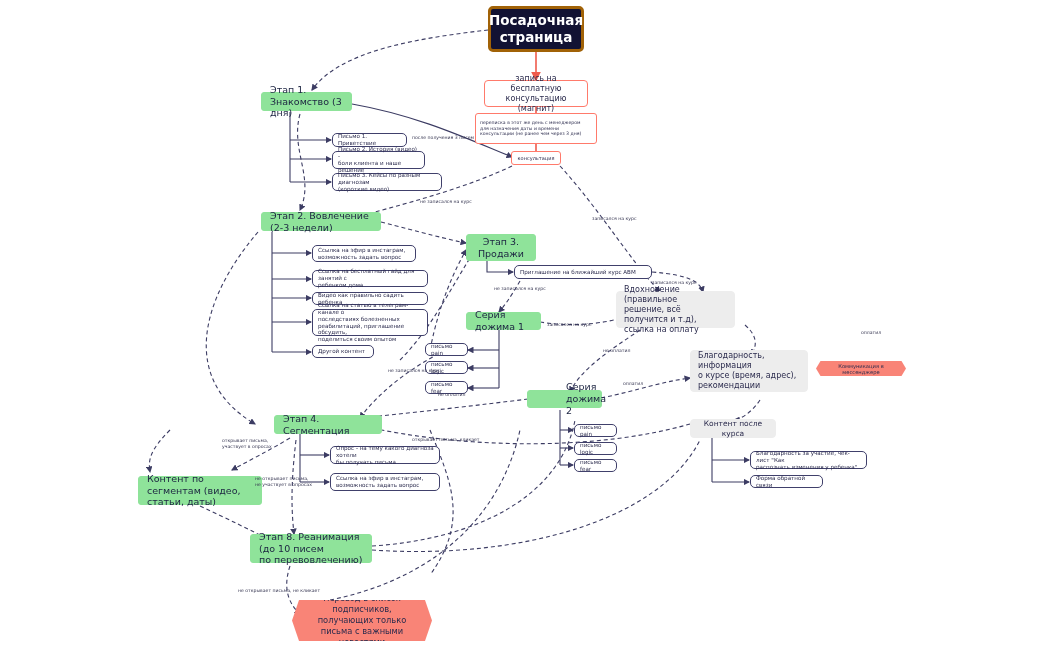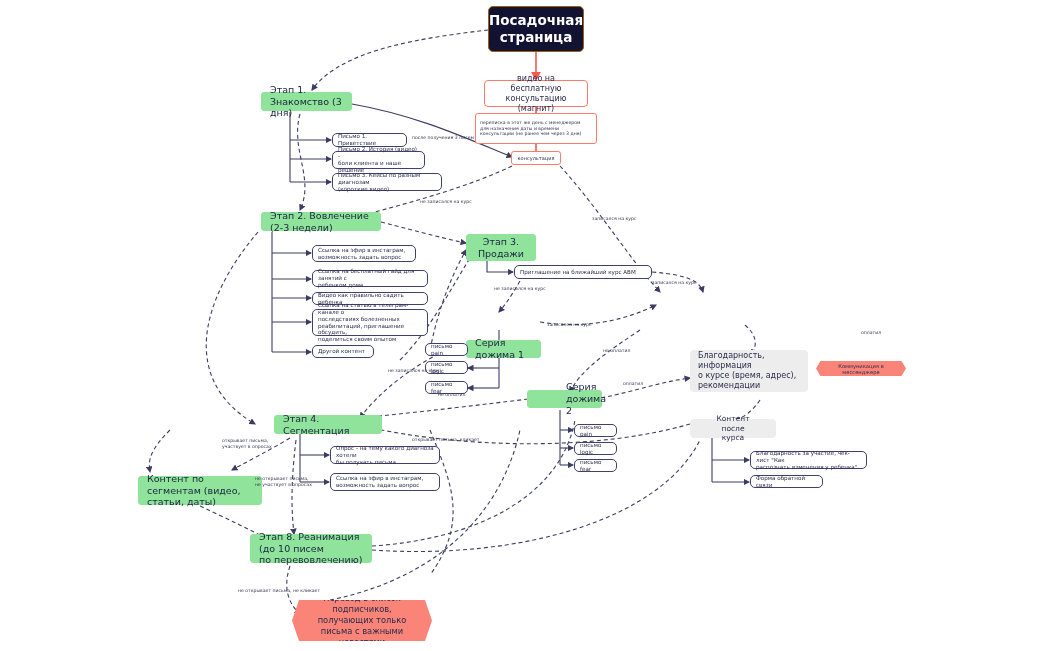--- a/index.html
+++ b/index.html
@@ -22,21 +22,21 @@
     box-sizing:border-box;
     display:flex;
     align-items:center;
     line-height:1.25;
     white-space:pre-line;
   }
   
   .n-root{
     background:#121233;
     color:#ffffff;
-    border:1px solid #a16207;
+    border:3px solid #a16207;
     border-radius:5px;
     font-size:13.5px;
     font-weight:bold;
     justify-content:center;
     text-align:center;
     padding:6px 24px;
   }
   .n-stage{
     background:#8fe39a;
     color:#1b2340;
@@ -88,21 +88,21 @@
     border-radius:4px;
     font-size:8px;
     padding:5px 7px;
   }
   .n-gray-sm{
     background:#ededed;
     color:#2b2b4d;
     border:1px solid #ededed;
     border-radius:4px;
     font-size:7.5px;
-    padding:5px 23px;
+    padding:5px 10px;
     justify-content:center;
     text-align:center;
   }
   .n-hex{
     position:absolute;
     display:flex;align-items:center;justify-content:center;
     text-align:center;
     background:#f98477;
     color:#2b2b4d;
     box-sizing:border-box;
@@ -224,21 +224,21 @@
       <path d="M200,506 C230,520 250,530 270,540" stroke-dasharray="4,3"></path>
 
       <path d="M330,600 C430,580 500,520 520,430" stroke-dasharray="4,3"></path>
       <path d="M430,430 C450,480 470,520 430,575" stroke-dasharray="4,3"></path>
     </g>
   </svg>
 
   <div class="node n-root" style="left:488px;top:6px;width:96px;height:46px;">Посадочная
 страница</div>
 
-  <div class="node n-red" style="left:484px;top:80px;width:104px;height:27px;">видео на бесплатную
+  <div class="node n-red" style="left:484px;top:80px;width:104px;height:27px;">запись на бесплатную
 консультацию (магнит)</div>
 
   <div class="node n-red-small" style="left:475px;top:113px;width:122px;height:31px;">переписка в этот же день с менеджером
 для назначения даты и времени
 консультации (не ранее чем через 3 дня)</div>
 
   <div class="node n-red-tiny" style="left:511px;top:151px;width:50px;height:14px;">консультация</div>
 
   <div class="node n-stage" style="left:261px;top:92px;width:91px;height:19px;">Этап 1. Знакомство (3 дня)</div>
   <div class="node n-leaf" style="left:332px;top:133px;width:75px;height:14px;">Письмо 1. Приветствие</div>
@@ -255,30 +255,33 @@
   <div class="node n-leaf" style="left:312px;top:292px;width:116px;height:13px;">Видео как правильно садить ребенка</div>
   <div class="node n-leaf" style="left:312px;top:309px;width:116px;height:27px;">Ссылка на статью в телеграм-канале о
 последствиях болезненных
 реабилитаций, приглашение обсудить,
 поделиться своим опытом</div>
   <div class="node n-leaf" style="left:312px;top:345px;width:62px;height:13px;">Другой контент</div>
 
   <div class="node n-stage" style="left:466px;top:234px;width:70px;height:27px;text-align:center;">Этап 3. Продажи</div>
   <div class="node n-leaf" style="left:514px;top:265px;width:138px;height:14px;">Приглашение на ближайший курс АВМ</div>
 
-  <div class="node n-stage" style="left:466px;top:312px;width:75px;height:18px;margin-top:28px;">Серия дожима 1</div>
+  <div class="node n-stage" style="left:466px;top:312px;width:75px;height:18px;">Серия дожима 1</div>
   <div class="node n-leaf" style="left:425px;top:343px;width:43px;height:13px;">письмо pain</div>
   <div class="node n-leaf" style="left:425px;top:361px;width:43px;height:13px;">письмо logic</div>
   <div class="node n-leaf" style="left:425px;top:381px;width:43px;height:13px;">письмо fear</div>
 
   <div class="node n-stage" style="left:527px;top:390px;width:75px;height:18px;padding-left:38px;">Серия дожима 2</div>
   <div class="node n-leaf" style="left:574px;top:424px;width:43px;height:13px;">письмо pain</div>
   <div class="node n-leaf" style="left:574px;top:442px;width:43px;height:13px;">письмо logic</div>
   <div class="node n-leaf" style="left:574px;top:459px;width:43px;height:13px;">письмо fear</div>
 
+  <div class="node n-gray" style="left:616px;top:291px;width:119px;height:37px;">Вдохновение (правильное
+решение, всё получится и т.д),
+ссылка на оплату</div>
 
   <div class="node n-gray" style="left:690px;top:350px;width:118px;height:42px;">Благодарность, информация
 о курсе (время, адрес),
 рекомендации</div>
 
   <div class="n-hex small" style="left:816px;top:361px;width:90px;height:15px;">Коммуникация в мессенджере</div>
 
   <div class="node n-gray-sm" style="left:690px;top:419px;width:86px;height:19px;">Контент после курса</div>
   <div class="node n-leaf" style="left:750px;top:451px;width:117px;height:18px;">Благодарность за участие, чек-лист "Как
 распознать изменения у ребенка"</div>

